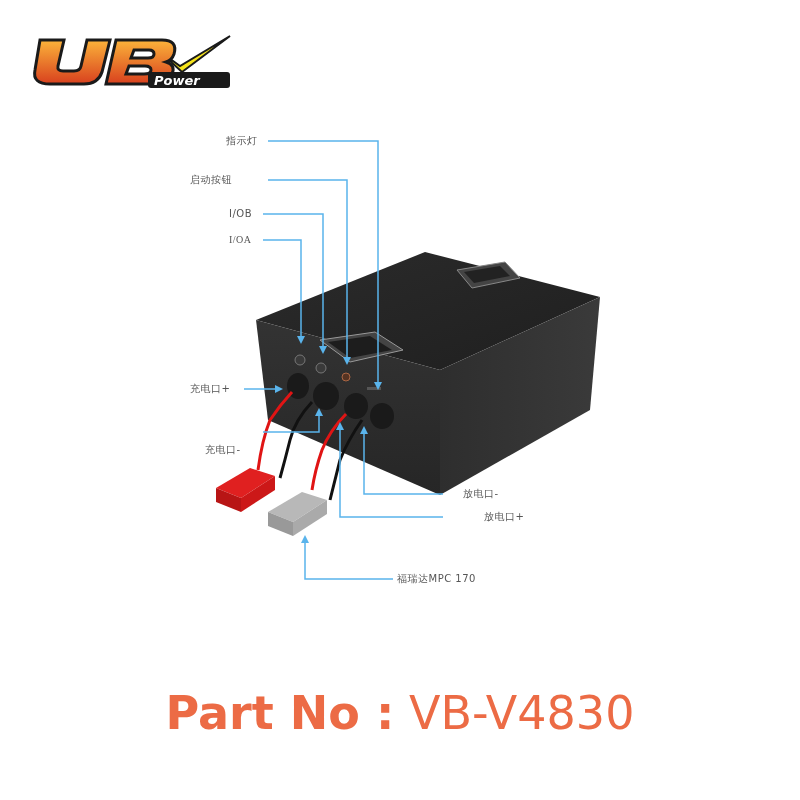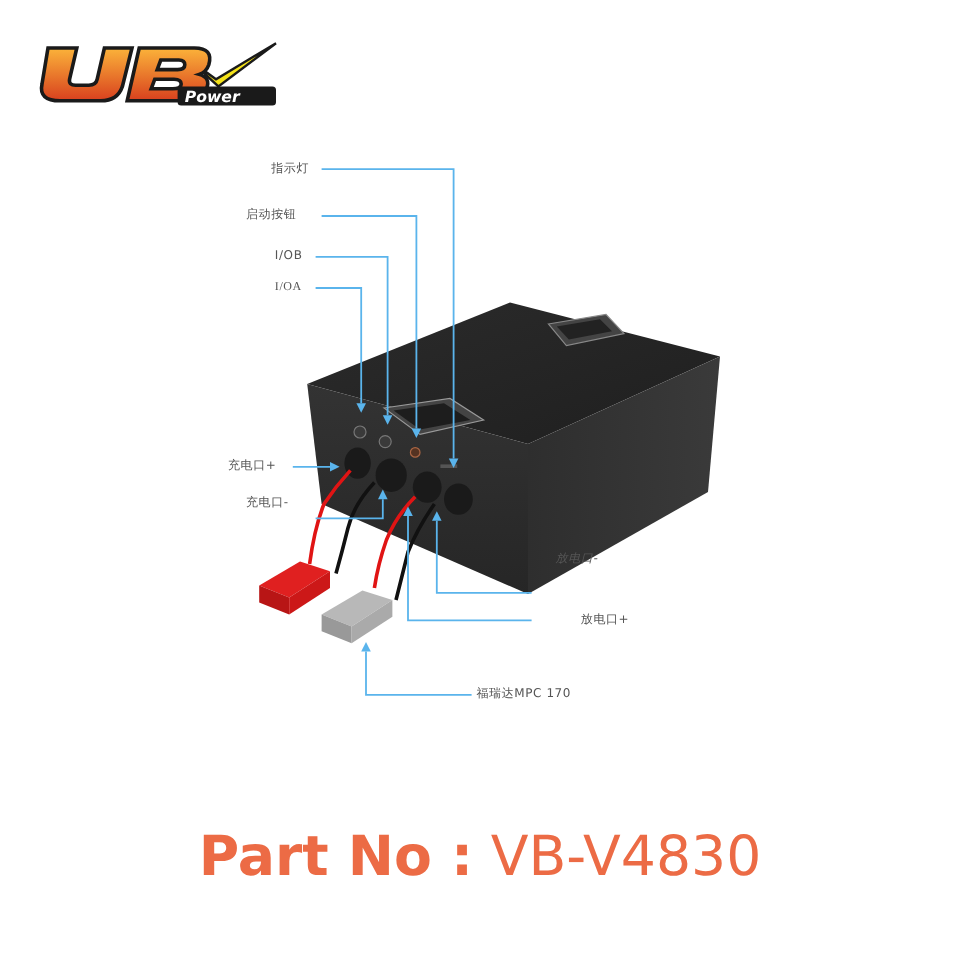--- a/index.html
+++ b/index.html
@@ -139,26 +139,26 @@
       <polygon points="297,336 305,336 301,344"></polygon>
       <polygon points="275,385 275,393 283,389"></polygon>
       <polygon points="315,416 323,416 319,408"></polygon>
       <polygon points="360,434 368,434 364,426"></polygon>
       <polygon points="336,430 344,430 340,422"></polygon>
       <polygon points="301,543 309,543 305,535"></polygon>
     </g>
   </svg>
 
   <span class="label" style="left:226px; top:135px;">指示灯</span>
-  <span class="label" style="left:205px; top:174px;">启动按钮</span>
+  <span class="label" style="left:190px; top:174px;">启动按钮</span>
   <span class="label" style="left:229px; top:208px;">I/OB</span>
   <span class="label" style="left:229px; top:234px;font-family:Liberation Serif, serif;">I/OA</span>
   <span class="label" style="left:190px; top:383px;text-align:center;">充电口+</span>
-  <span class="label" style="left:205px; top:414px;">充电口-</span>
-  <span class="label" style="left:463px; top:460px;font-style:italic;">放电口-</span>
+  <span class="label" style="left:205px; top:444px;">充电口-</span>
+  <span class="label" style="left:463px; top:488px;">放电口-</span>
   <span class="label" style="left:463px; top:511px;margin-left:21px;">放电口+</span>
   <span class="label" style="left:397px; top:573px;">福瑞达MPC 170</span>
 </div>
 
 <div class="part-no">
   <span class="bold">Part No :</span>
   <span class="normal">VB-V4830</span>
 </div>
 
 </body></html>

